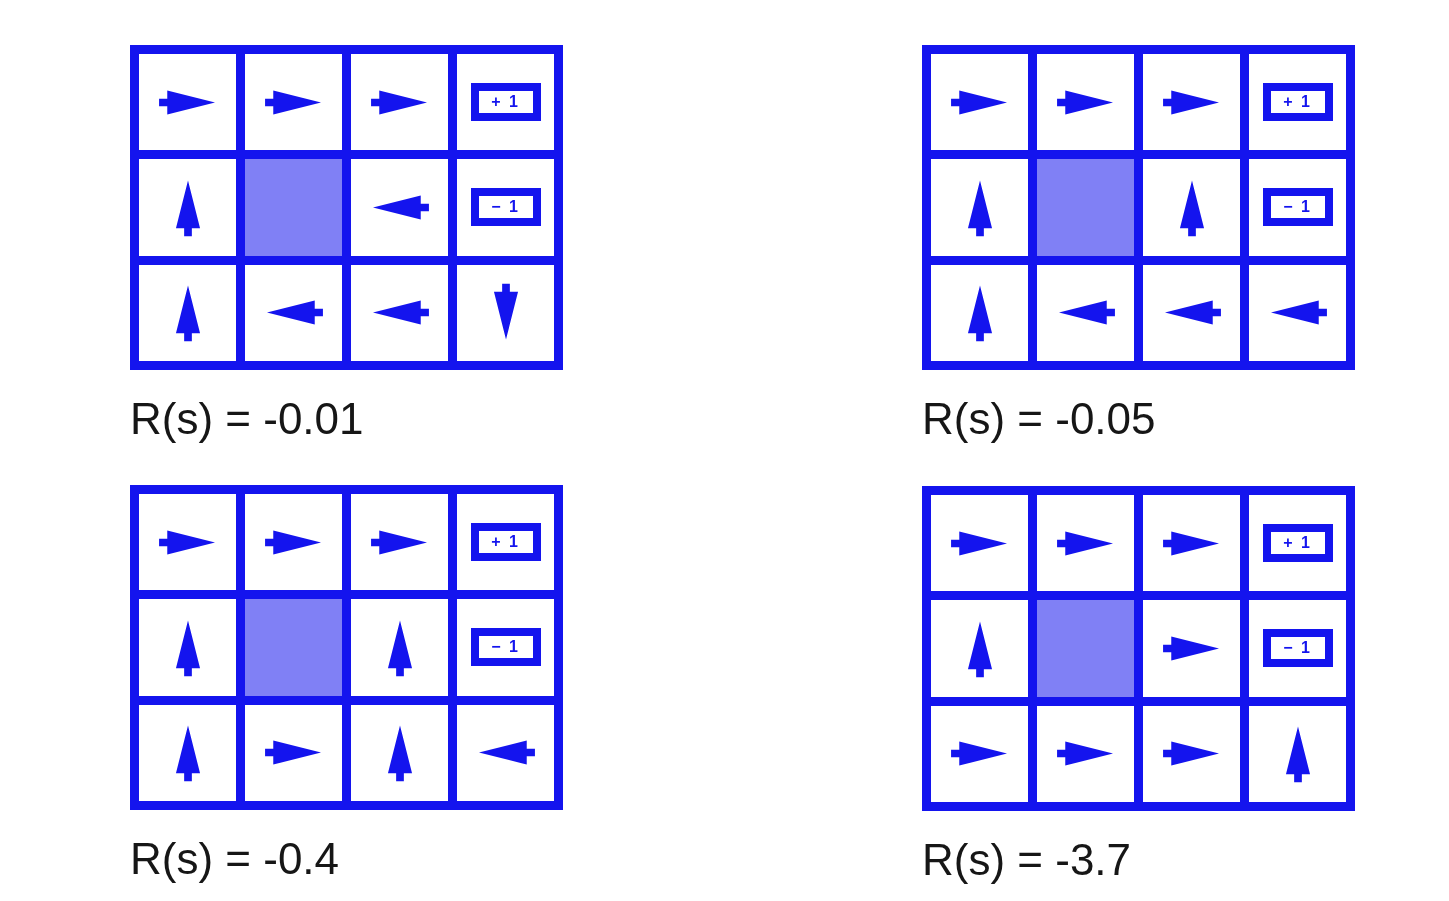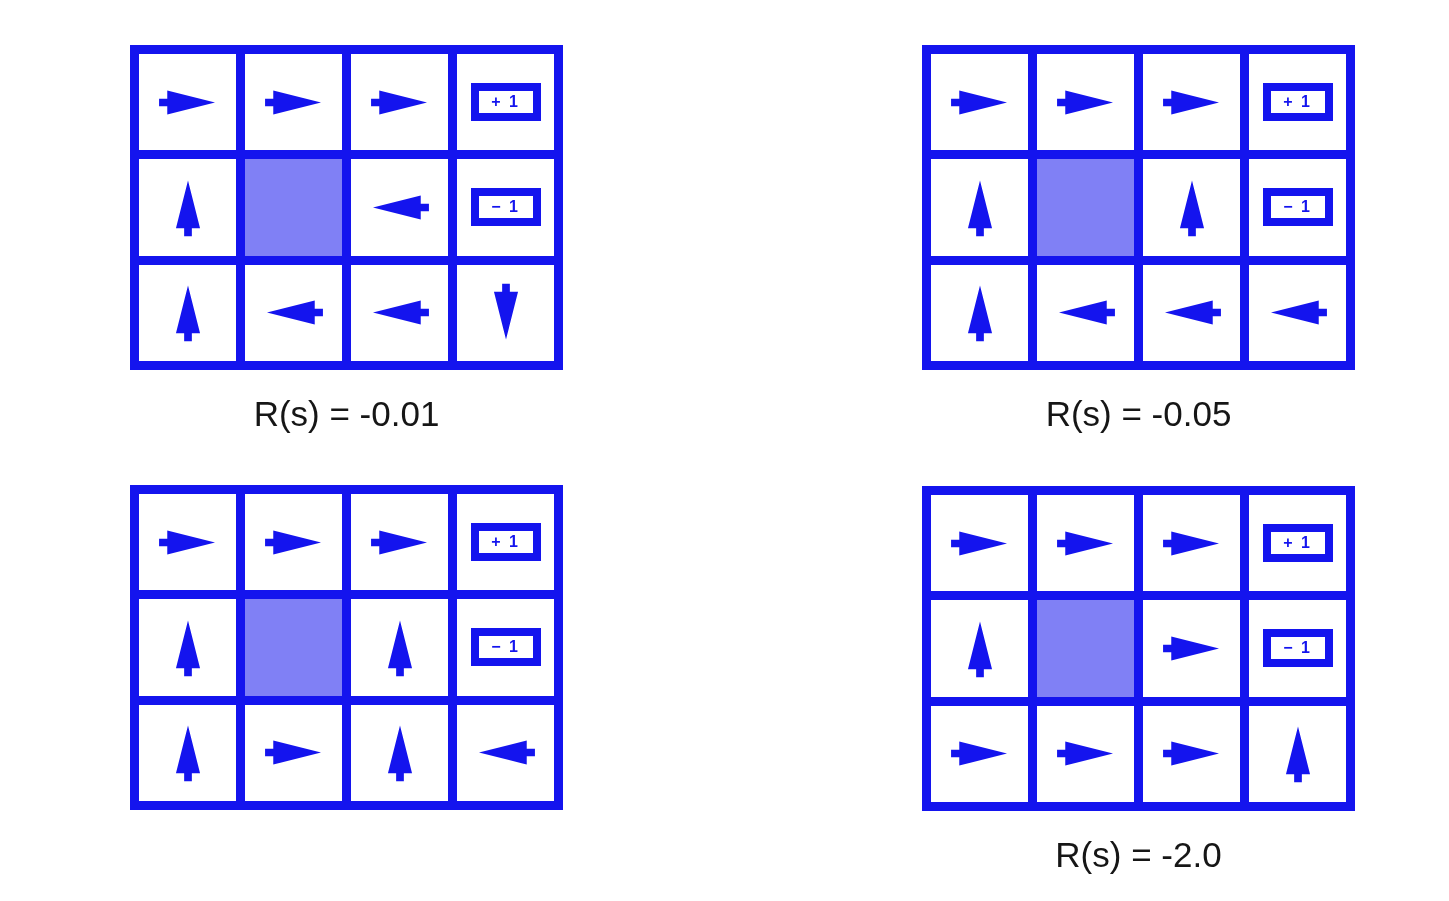--- a/index.html
+++ b/index.html
@@ -58,22 +58,22 @@
     display: flex;
     align-items: center;
     justify-content: center;
     line-height: 1;
     font-family: "Liberation Sans", sans-serif;
   }
 
   .reward-label {
     margin-top: 24px;
     width: 100%;
-    text-align: center;
-    font-size: 35px;
+    text-align: left;
+    font-size: 44px;
     color: #161616;
     font-family: "Liberation Sans", sans-serif;
   }
 </style>
 </head>
 <body>
 
 <div class="page">
 
   <section class="panel p1">
@@ -240,20 +240,21 @@
           <svg class="arrow" width="58" height="27" viewBox="0 0 60 28" style="transform:rotate(270deg)">
             <polygon points="0,10 8.5,10 8.5,1.5 58,14 8.5,26.5 8.5,18 0,18" fill="#1414ee"></polygon>
           </svg>
         </div>
         <div class="cell">
           <svg class="arrow" width="58" height="27" viewBox="0 0 60 28" style="transform:rotate(180deg)">
             <polygon points="0,10 8.5,10 8.5,1.5 58,14 8.5,26.5 8.5,18 0,18" fill="#1414ee"></polygon>
           </svg>
         </div>
       </div>
+    <div class="reward-label">R(s) = -0.4</div>
   </section>
 
   <section class="panel p4">
     <div class="grid" style="background: rgb(20, 20, 238);">
         <div class="cell">
           <svg class="arrow" width="58" height="27" viewBox="0 0 60 28" style="transform:rotate(0deg)">
             <polygon points="0,10 8.5,10 8.5,1.5 58,14 8.5,26.5 8.5,18 0,18" fill="#1414ee"></polygon>
           </svg>
         </div>
         <div class="cell">
@@ -297,16 +298,16 @@
           <svg class="arrow" width="58" height="27" viewBox="0 0 60 28" style="transform:rotate(0deg)">
             <polygon points="0,10 8.5,10 8.5,1.5 58,14 8.5,26.5 8.5,18 0,18" fill="#1414ee"></polygon>
           </svg>
         </div>
         <div class="cell">
           <svg class="arrow" width="58" height="27" viewBox="0 0 60 28" style="transform:rotate(270deg)">
             <polygon points="0,10 8.5,10 8.5,1.5 58,14 8.5,26.5 8.5,18 0,18" fill="#1414ee"></polygon>
           </svg>
         </div>
       </div>
-    <div class="reward-label">R(s) = -2.0</div>
+    <div class="reward-label">R(s) = -3.7</div>
   </section>
 
 </div>
 
 </body></html>

